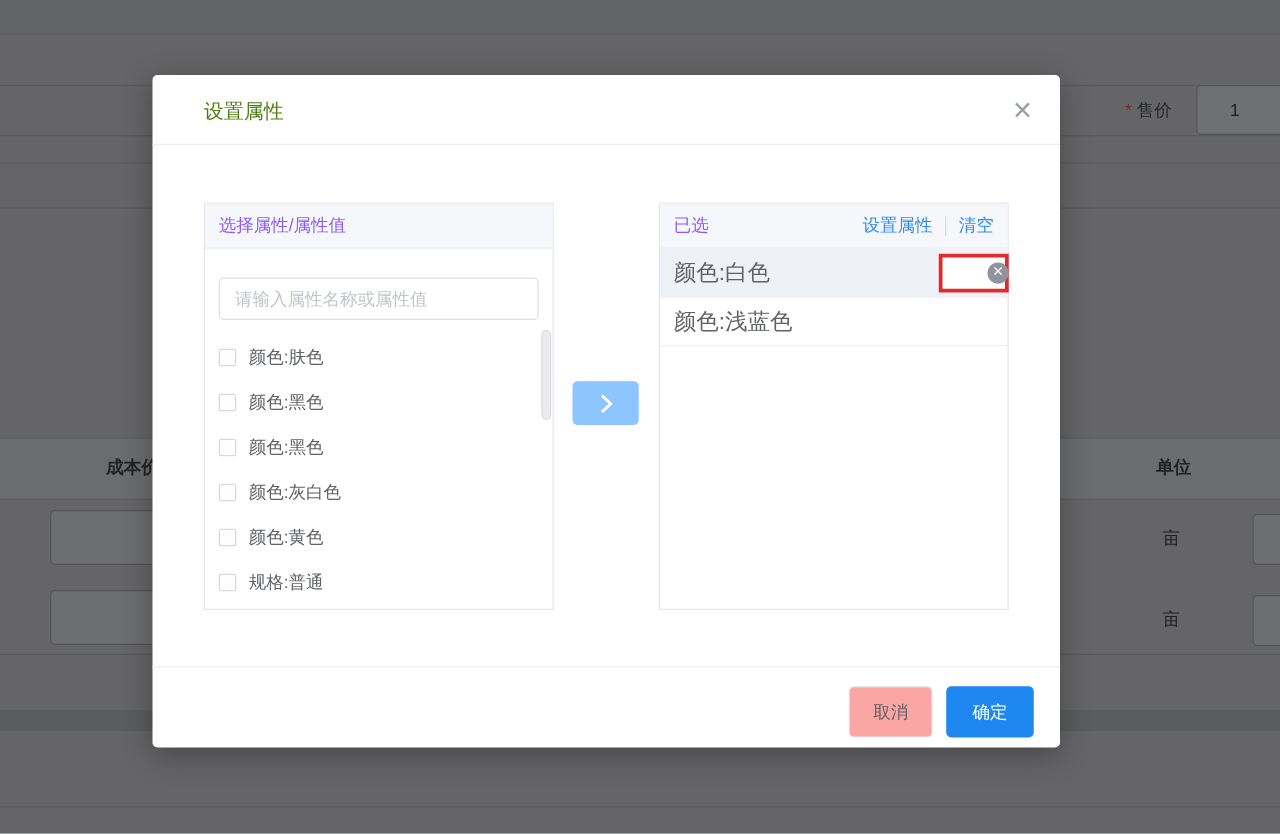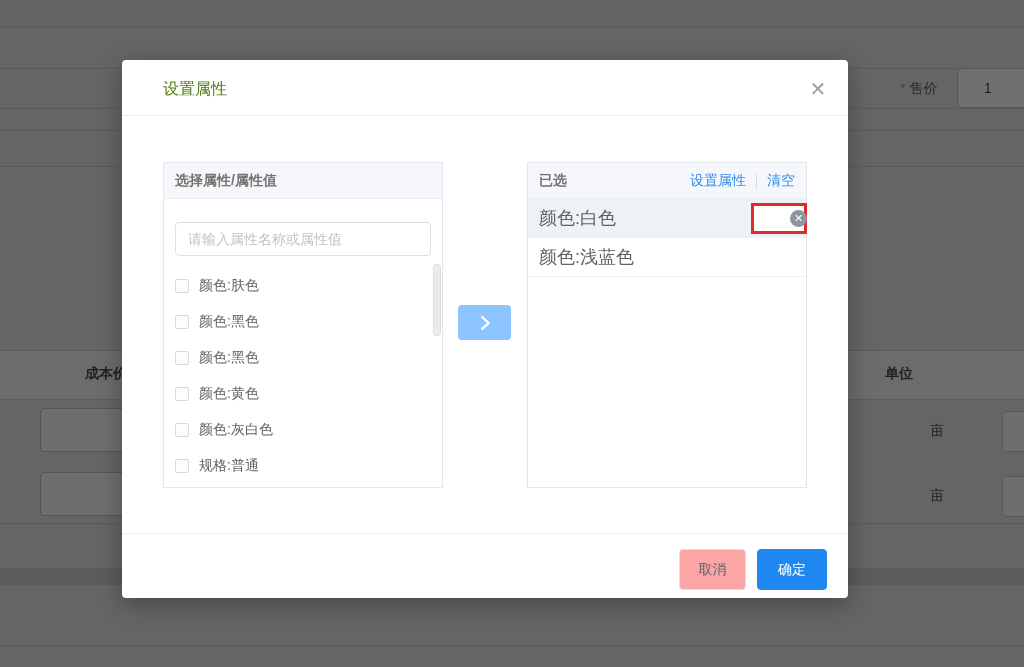--- a/index.html
+++ b/index.html
@@ -5,21 +5,21 @@
   * { margin:0; padding:0; box-sizing:border-box; }
   html,body { width:1024px; height:667px; overflow:hidden; }
   body { font-family:"Liberation Sans","DejaVu Sans",sans-serif; background:#e0e1e4; position:relative; }
 
   
   .bg-layer { position:absolute; inset:0; z-index:0; }
   .hline { position:absolute; left:0; right:0; height:1px; background:#c6c8cd; }
   .bg-topstrip { position:absolute; left:0; top:0; right:0; height:28px; background:#dadce0; border-bottom:1px solid #c6c8cd; }
   .bg-headerband { position:absolute; left:0; top:350px; right:0; height:50px; background:#eef0f4; border-top:1px solid #c9ccd2; border-bottom:1px solid #c9ccd2; }
   .bg-col-cost { position:absolute; left:85px; top:365px; font-size:14px; font-weight:bold; color:#4a4d52; }
-  .bg-col-unit { position:absolute; left:885px; top:365px; font-size:14px; font-weight:bold; color:#4a4d52; }
+  .bg-col-unit { position:absolute; left:925px; top:365px; font-size:14px; font-weight:bold; color:#4a4d52; }
   .bg-input { position:absolute; background:#f2f3f5; border:1px solid #b9bcc2; border-radius:4px; font-size:14px; color:#45484d; font-family:inherit; }
   .bg-input.cost { left:40px; width:136px; height:44px; text-align:right; padding-right:16px; }
   .bg-input.right-cut { left:1002px; width:60px; height:41px; }
   .bg-unit { position:absolute; left:930px; font-size:14px; color:#45484d; }
   .bg-darkband { position:absolute; left:0; top:568px; right:0; height:17px; background:#caccd1; }
   .bg-price { position:absolute; left:900px; top:80px; font-size:14px; color:#55585e; }
   .bg-price .req { color:#f56c6c; margin-right:4px; }
   .bg-price-input { position:absolute; left:957px; top:68px; width:88px; height:40px; background:#f7f8fa; border:1px solid #b9bcc2; border-radius:4px; font-size:14px; color:#45484d; padding-left:26px; font-family:inherit; }
 
   
@@ -30,21 +30,21 @@
   .modal-title { position:absolute; left:41px; top:19px; font-size:16px; color:#4d7c0f; }
   .modal-close { position:absolute; right:18px; top:17px; width:24px; height:24px; font-size:20px; line-height:24px; text-align:center; color:#9aa1ad; cursor:pointer; }
   .modal-header-divider { position:absolute; left:0; top:55px; right:0; height:1px; background:#ededf0; }
   .modal-footer-divider { position:absolute; left:0; top:473px; right:0; height:1px; background:#ededf0; }
 
   
   .panel { position:absolute; top:102px; width:280px; height:326px; border:1px solid #e3e6ec; background:#fff; }
   .panel.left { left:41px; }
   .panel.right { left:405px; }
   .panel-header { position:relative; height:36px; background:#f6f7fa; border-bottom:1px solid #ebeef5; display:flex; align-items:center; padding:0 11px; }
-  .panel-header .ptitle { font-size:14px; font-weight:bold; color:#737373; }
+  .panel-header .ptitle { font-size:14px; font-weight:normal; color:#8b5cf6; }
   .panel-header .spacer { flex:1; }
   .hlink { font-size:14px; color:#2e8df2; cursor:pointer; }
   .vdiv { width:1px; height:16px; background:#d5dce8; margin:0 10px; }
 
   .search-wrap { position:absolute; left:11px; top:59px; width:256px; }
   .search-input { width:100%; height:34px; border:1px solid #dcdfe6; border-radius:4px; padding:0 12px; font-size:14px; color:#4c1d95; font-family:inherit; outline:none; }
   .search-input::placeholder { color:#c0c4cc; }
 
   .option-list { position:absolute; left:0; top:105px; right:0; }
   .option-row { height:36px; display:flex; align-items:center; padding-left:11px; cursor:pointer; }
@@ -117,25 +117,25 @@
       <div class="option-row">
         <span class="checkbox"></span>
         <span class="option-label">颜色:黑色</span>
       </div>
       <div class="option-row">
         <span class="checkbox"></span>
         <span class="option-label">颜色:黑色</span>
       </div>
       <div class="option-row">
         <span class="checkbox"></span>
-        <span class="option-label">颜色:黄色</span>
+        <span class="option-label">颜色:灰白色</span>
       </div>
       <div class="option-row">
         <span class="checkbox"></span>
-        <span class="option-label">颜色:灰白色</span>
+        <span class="option-label">颜色:黄色</span>
       </div>
       <div class="option-row">
         <span class="checkbox"></span>
         <span class="option-label">规格:普通</span>
       </div>
     </div>
     <div class="scroll-thumb"></div>
   </div>
 
   <button class="transfer-btn">

